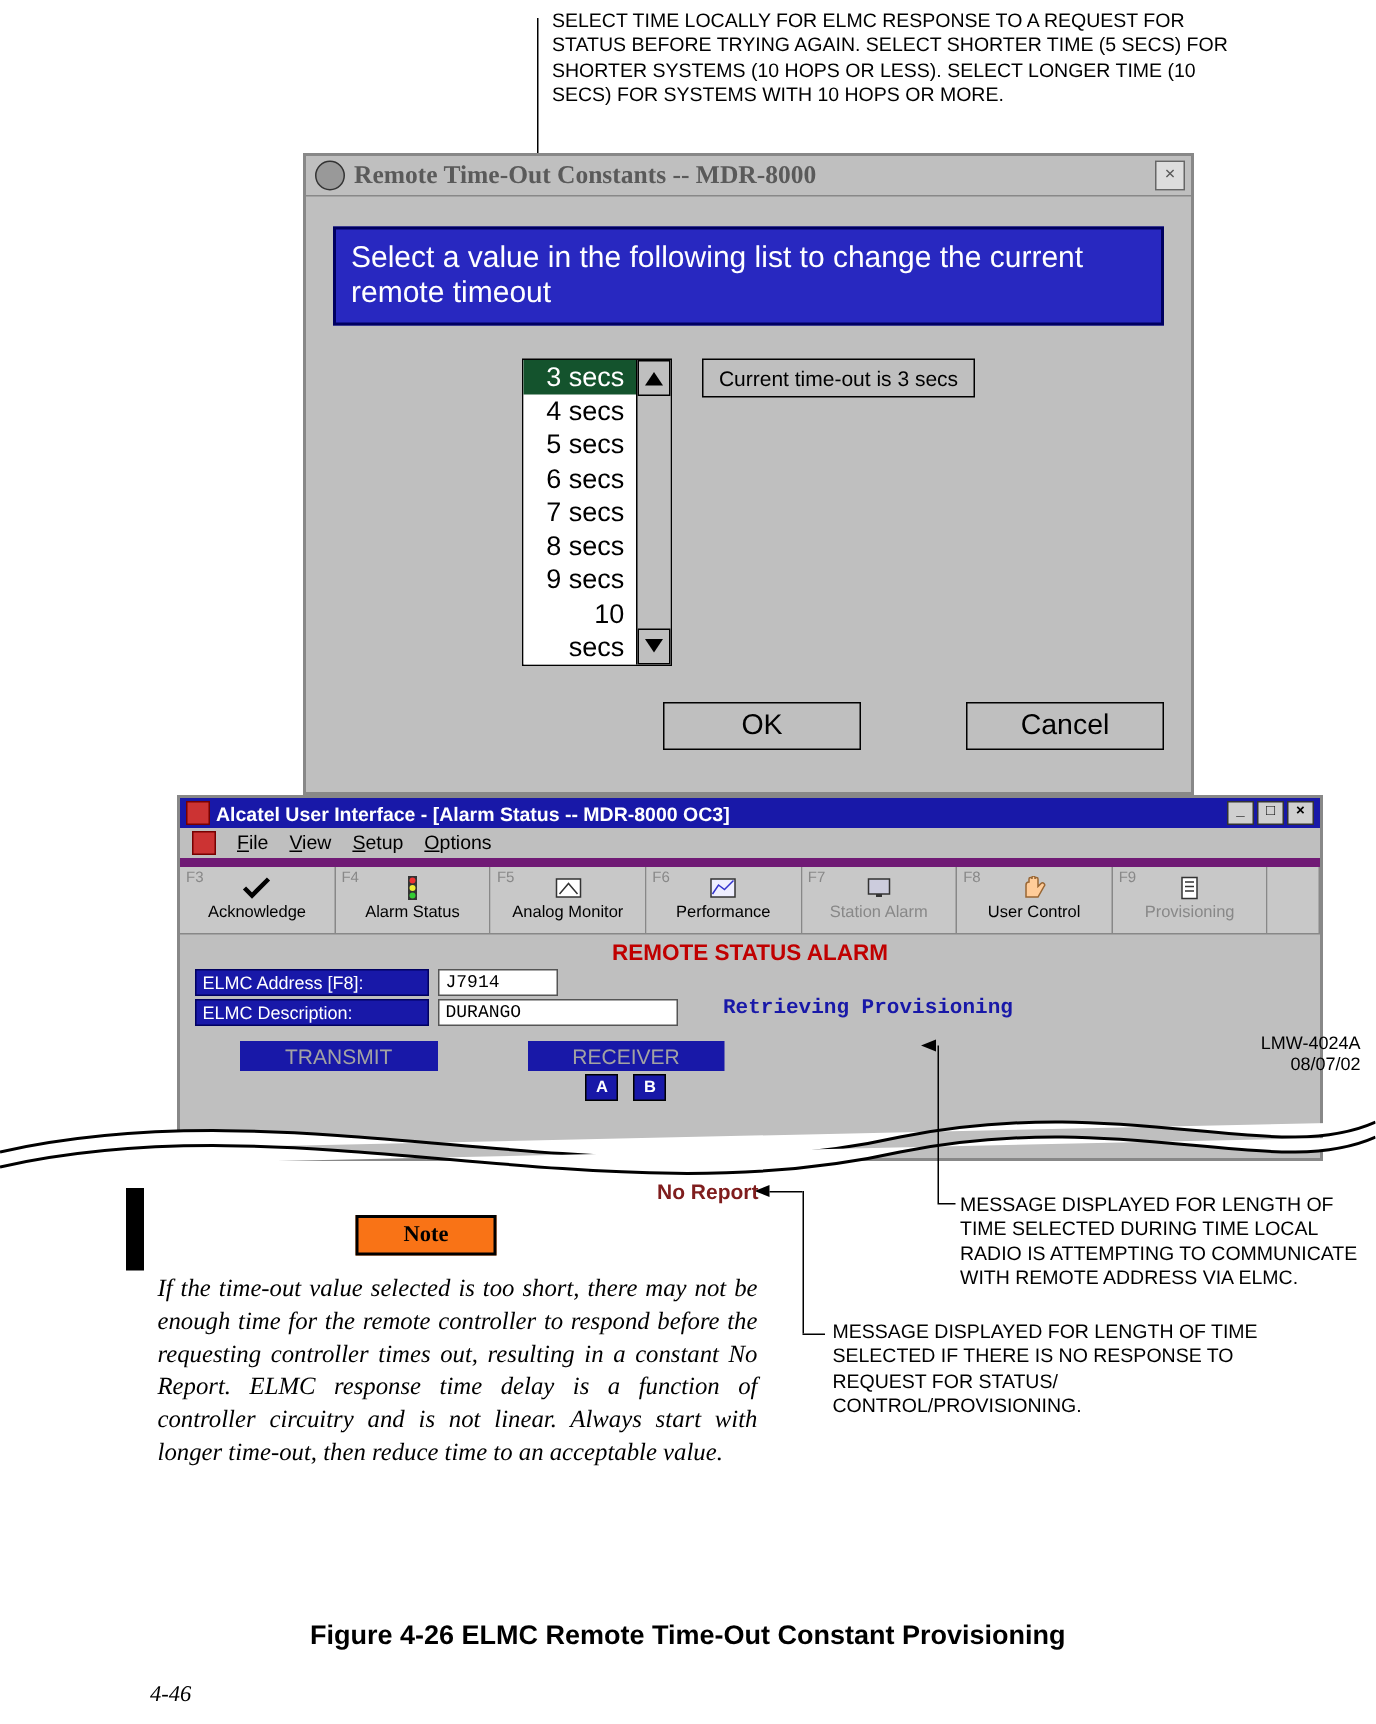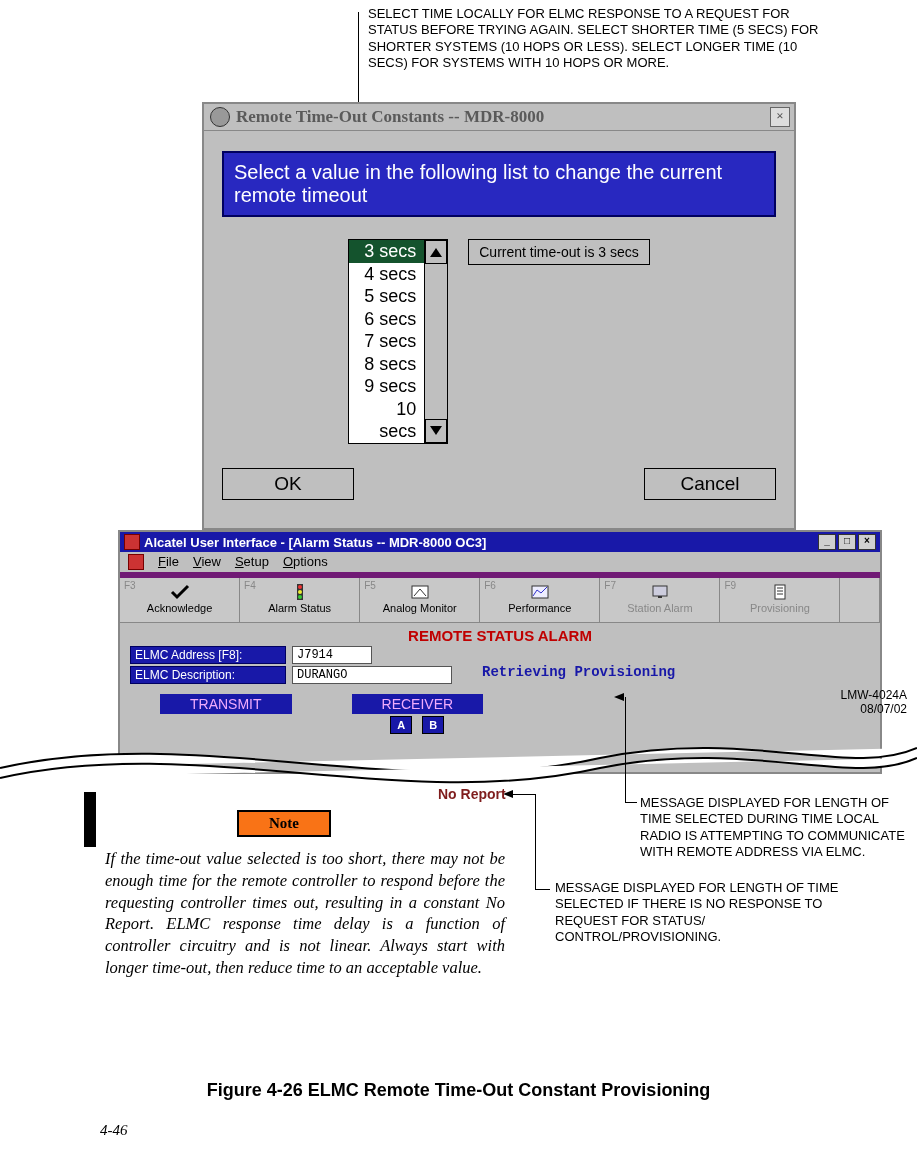--- a/index.html
+++ b/index.html
@@ -124,21 +124,22 @@
   .current-timeout {
     border: 1px solid #000;
     background: #bfbfbf;
     padding: 4px 10px;
     font-family: 'Trebuchet MS','Arial Narrow',sans-serif;
     font-size: 14px;
     align-self: flex-start;
   }
   .dialog-buttons {
     display: flex;
-    justify-content: space-between;
+    justify-content: flex-end;
+    gap: 70px;
     margin-top: 24px;
   }
   .dlg-btn {
     width: 130px;
     text-align: center;
     padding: 4px 0;
     border: 1px solid #000;
     background: #bfbfbf;
     font-family: 'Trebuchet MS','Arial Narrow',sans-serif;
     font-size: 19px;
@@ -231,21 +232,21 @@
     min-width: 70px;
   }
   .retrieving {
     color: #1818a8; font-weight: bold; font-size: 14px;
     font-family: Liberation Mono, monospace;
   }
   .tx-rx-row {
     display: flex; gap: 60px; margin-top: 8px; padding-left: 30px;
   }
   .tx-rx-hdr {
-    background: #1818a8; color: #f0abfc;
+    background: #1818a8; color: #a3a3a3;
     font-family: Verdana, Geneva, sans-serif;
     font-size: 14px; text-align: center;
     padding: 2px 30px;
   }
   .ab-tags {
     display: flex; gap: 10px; justify-content: center; margin-top: 2px;
   }
   .ab {
     width: 20px; height: 16px; border: 1px solid #000;
     background: #1818a8; color: #fff; text-align: center;
@@ -400,20 +401,23 @@
             <path d="M4 12 L10 5 L16 12" stroke="#333" fill="none"></path>
           </svg><span class="tb-label">Analog Monitor</span></div>
       <div class="tb-btn"><span class="fkey">F6</span><svg class="tb-icon" viewBox="0 0 20 16">
             <rect x="2" y="2" width="16" height="12" fill="#eef" stroke="#333"></rect>
             <polyline points="3,12 7,6 11,9 17,3" stroke="#33c" fill="none"></polyline>
           </svg><span class="tb-label">Performance</span></div>
       <div class="tb-btn"><span class="fkey">F7</span><svg class="tb-icon" viewBox="0 0 20 16">
             <rect x="3" y="2" width="14" height="10" fill="#ccd" stroke="#333"></rect>
             <rect x="8" y="12" width="4" height="2" fill="#333"></rect>
           </svg><span class="tb-label gray">Station Alarm</span></div>
+      <div class="tb-btn"><span class="fkey">F8</span><svg class="tb-icon" viewBox="0 0 20 16">
+            <path d="M5 14 L5 6 Q5 4 7 4 L7 2 Q7 1 8 1 Q9 1 9 2 L9 1 Q9 0 10 0 Q11 0 11 1 L11 2 Q11 1 12 1 Q13 1 13 2 L13 7 L15 5 Q16 4 17 5 Q18 6 17 7 L13 14 Z" fill="#fc9" stroke="#963"></path>
+          </svg><span class="tb-label">User Control</span></div>
       <div class="tb-btn"><span class="fkey">F9</span><svg class="tb-icon" viewBox="0 0 20 16">
             <rect x="5" y="1" width="10" height="14" fill="#fff" stroke="#333"></rect>
             <line x1="7" y1="4" x2="13" y2="4" stroke="#333"></line>
             <line x1="7" y1="7" x2="13" y2="7" stroke="#333"></line>
             <line x1="7" y1="10" x2="13" y2="10" stroke="#333"></line>
           </svg><span class="tb-label gray">Provisioning</span></div>
       <div class="tb-btn" style="flex:0.3"></div>
     </div>
     <div class="app-content">
       <div class="remote-status">REMOTE STATUS ALARM</div>

